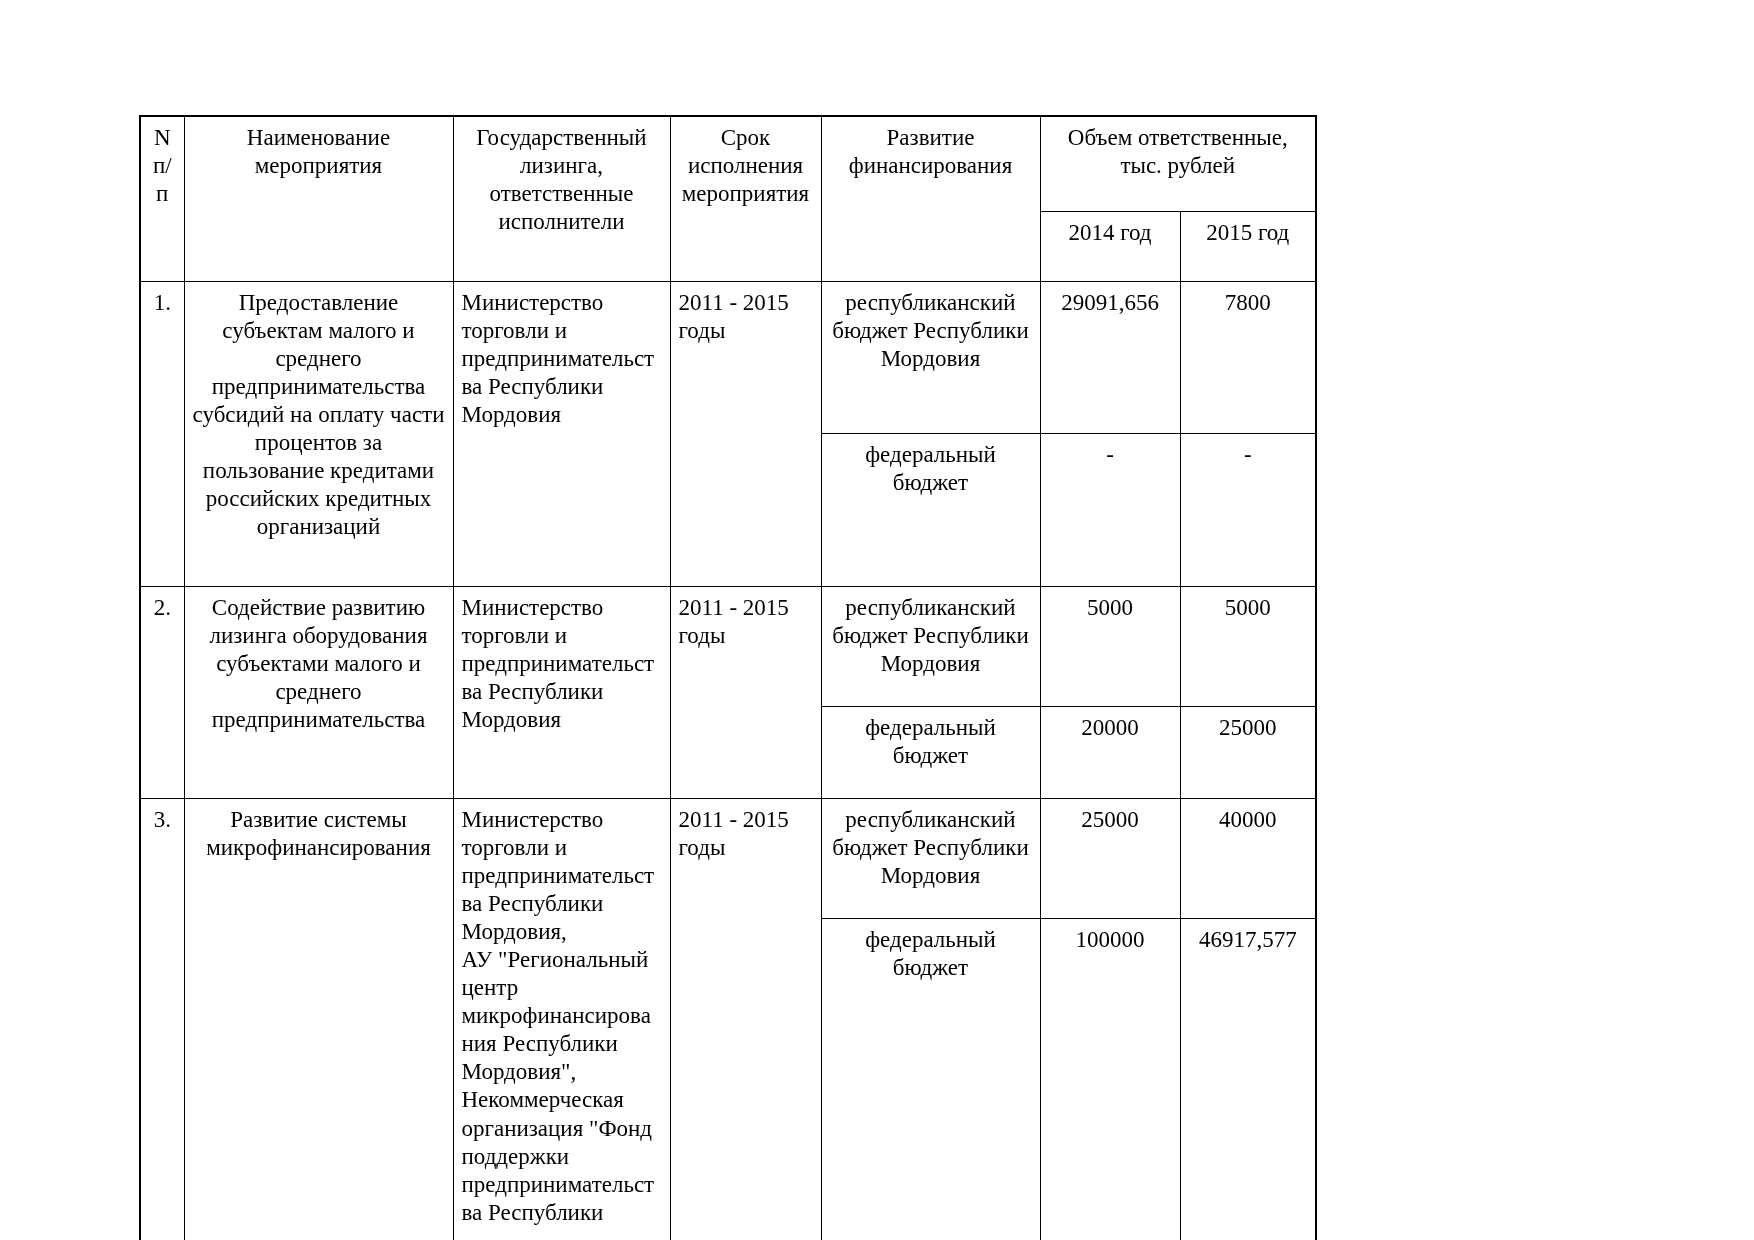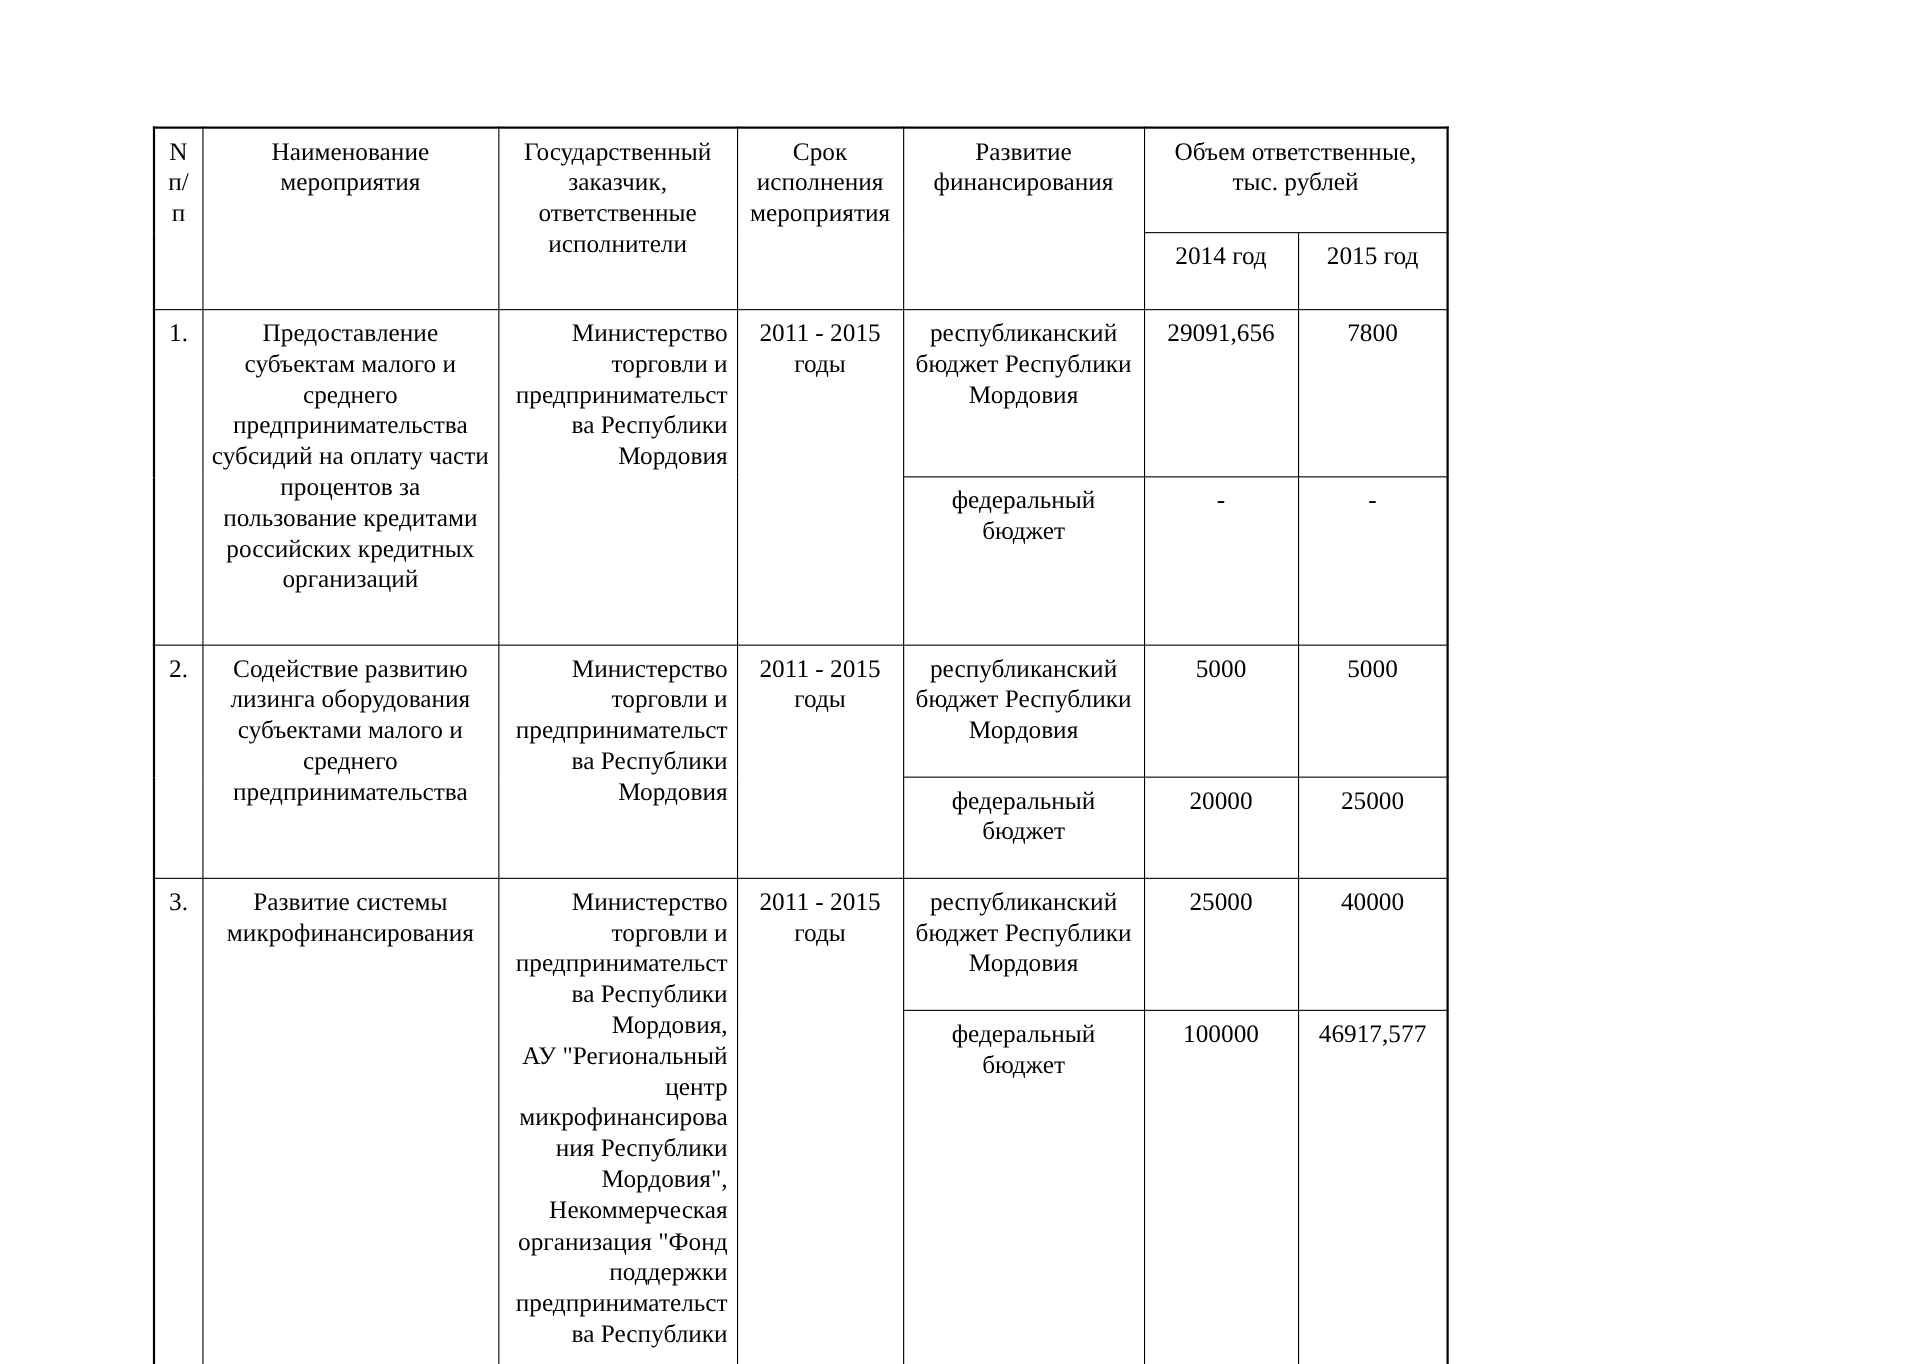--- a/index.html
+++ b/index.html
@@ -32,22 +32,22 @@
     vertical-align: top;
     padding: 7px 8px 4px 8px;
     white-space: pre-line;
     overflow-wrap: break-word;
     word-wrap: break-word;
     font-weight: normal;
   }
   th.hdr { text-align: center; }
   td.c-num  { text-align: center; padding-left: 3px; padding-right: 3px; }
   td.c-name { text-align: center; }
-  td.c-cust { text-align: right; }
-  td.c-per  { text-align: center; }
+  td.c-cust { text-align: left; }
+  td.c-per  { }
   td.c-src  { text-align: center; }
   td.c-amt  { text-align: center; margin-left: 47px; }
   tr.h-ha > th { height: 83px; }
   tr.h-hb > th { height: 58px; }
   .h-r1a { height: 140px; }
   .h-r1b { height: 141px; }
   .h-r2a { height: 108px; }
   .h-r2b { height: 80px;  }
   .h-r3a { height: 108px; }
   .h-r3b { height: 345px; }
@@ -64,21 +64,21 @@
       <col style="width:151px">
       <col style="width:219px">
       <col style="width:140px">
       <col style="width:136px">
     </colgroup>
     <thead>
       <tr class="h-ha">
         <th class="hdr" rowspan="2">N
 п/п</th>
         <th class="hdr" rowspan="2">Наименование мероприятия</th>
-        <th class="hdr" rowspan="2">Государственный заказчик, ответственные исполнители</th>
+        <th class="hdr" rowspan="2">Государственный лизинга, ответственные исполнители</th>
         <th class="hdr" rowspan="2">Срок исполнения мероприятия</th>
         <th class="hdr" rowspan="2">Развитие финансирования</th>
         <th class="hdr" colspan="2">Объем ответственные, тыс. рублей</th>
       </tr>
       <tr class="h-hb">
         <th class="hdr">2014 год</th>
         <th class="hdr">2015 год</th>
       </tr>
     </thead>
     <tbody>

